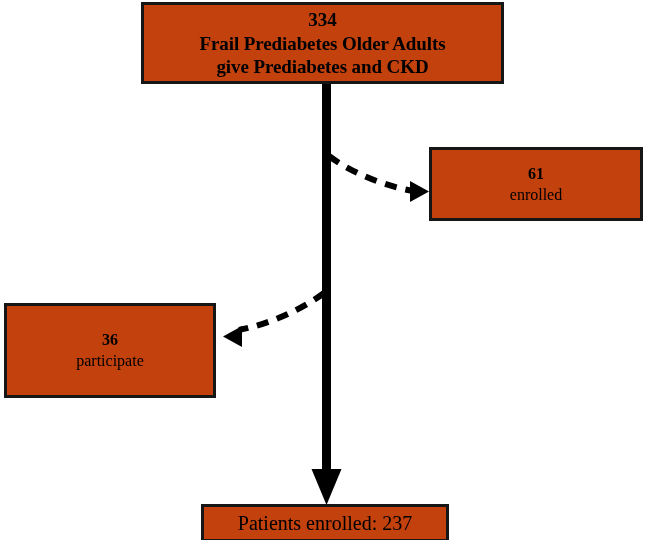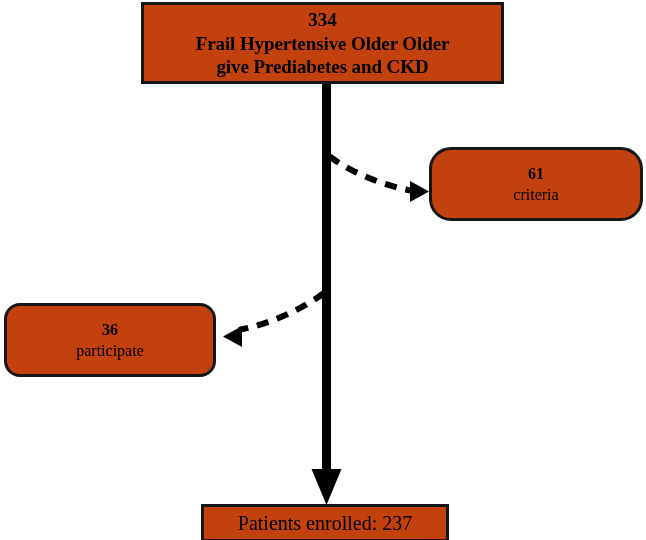--- a/index.html
+++ b/index.html
@@ -76,39 +76,37 @@
     letter-spacing: -0.1px;
   }
 
   
   #node-exclusion-inclusion {
     left: 429px;
     top: 147px;
     width: 214px;
     height: 74px;
     font-size: 16px;
-    border-radius: 22px;
   }
   #node-exclusion-inclusion .count {
     font-size: 16px;
     margin-bottom: 1px;
   }
   #node-exclusion-inclusion .desc {
     font-size: 16px;
     font-weight: normal;
   }
 
   
   #node-exclusion-consent {
     left: 4px;
     top: 303px;
     width: 212px;
-    height: 74px;
+    height: 95px;
     font-size: 16px;
-    border-radius: 16px;
   }
   #node-exclusion-consent .count {
     font-size: 16px;
     margin-bottom: 1px;
   }
   #node-exclusion-consent .desc {
     font-size: 16px;
     font-weight: normal;
   }
 
@@ -143,27 +141,27 @@
     </g>
 
     <g>
       <path d="M 324 293 C 308 305, 278 322, 239 330" fill="none" stroke="#000000" stroke-width="6" stroke-dasharray="12 9" stroke-linecap="butt"></path>
       <polygon points="242,326 223,336.5 242,347" fill="#000000"></polygon>
     </g>
   </svg>
 
   <div class="node" id="node-cohort">
     <span class="count">334</span>
-    <span class="desc">Frail Hypertensive Older Older</span>
+    <span class="desc">Frail Prediabetes Older Adults</span>
     <span class="desc">give Prediabetes and CKD</span>
   </div>
 
   <div class="node" id="node-exclusion-inclusion">
     <span class="count">61</span>
-    <span class="desc">criteria</span>
+    <span class="desc">enrolled</span>
   </div>
 
   <div class="node" id="node-exclusion-consent">
     <span class="count">36</span>
     <span class="desc">participate</span>
   </div>
 
   <div class="node" id="node-enrolled">
     <span class="count">Patients enrolled: 237</span>
   </div>

